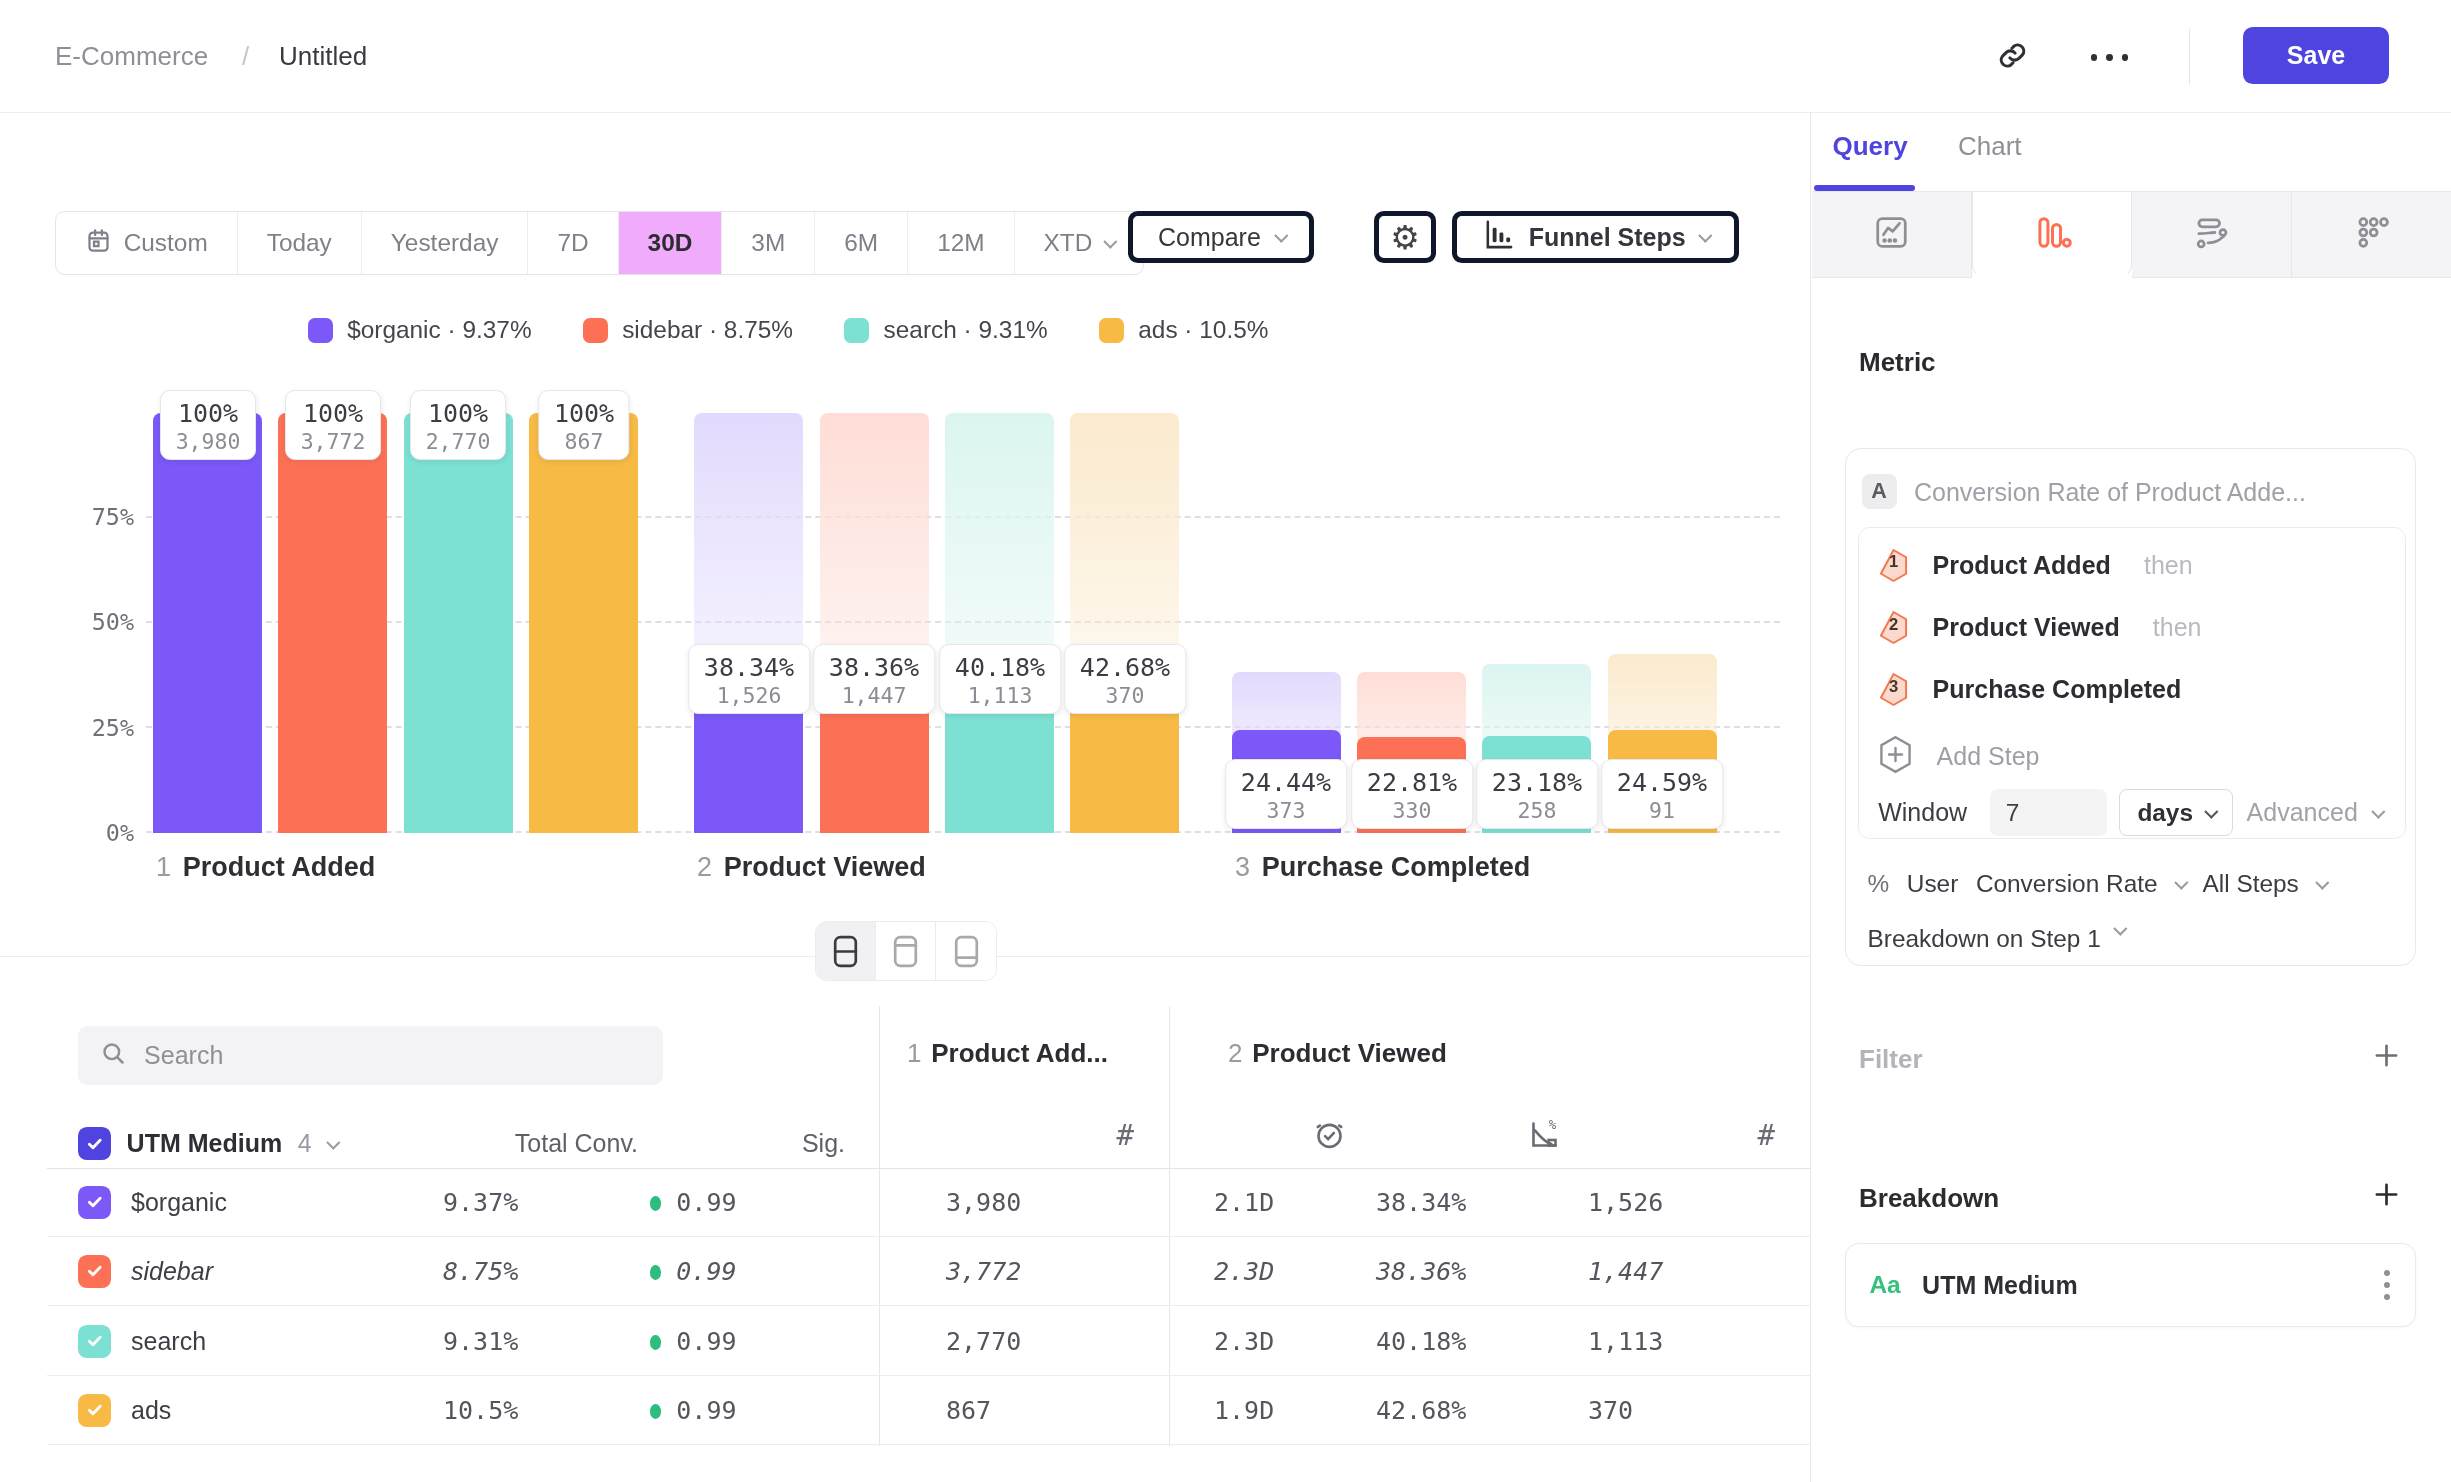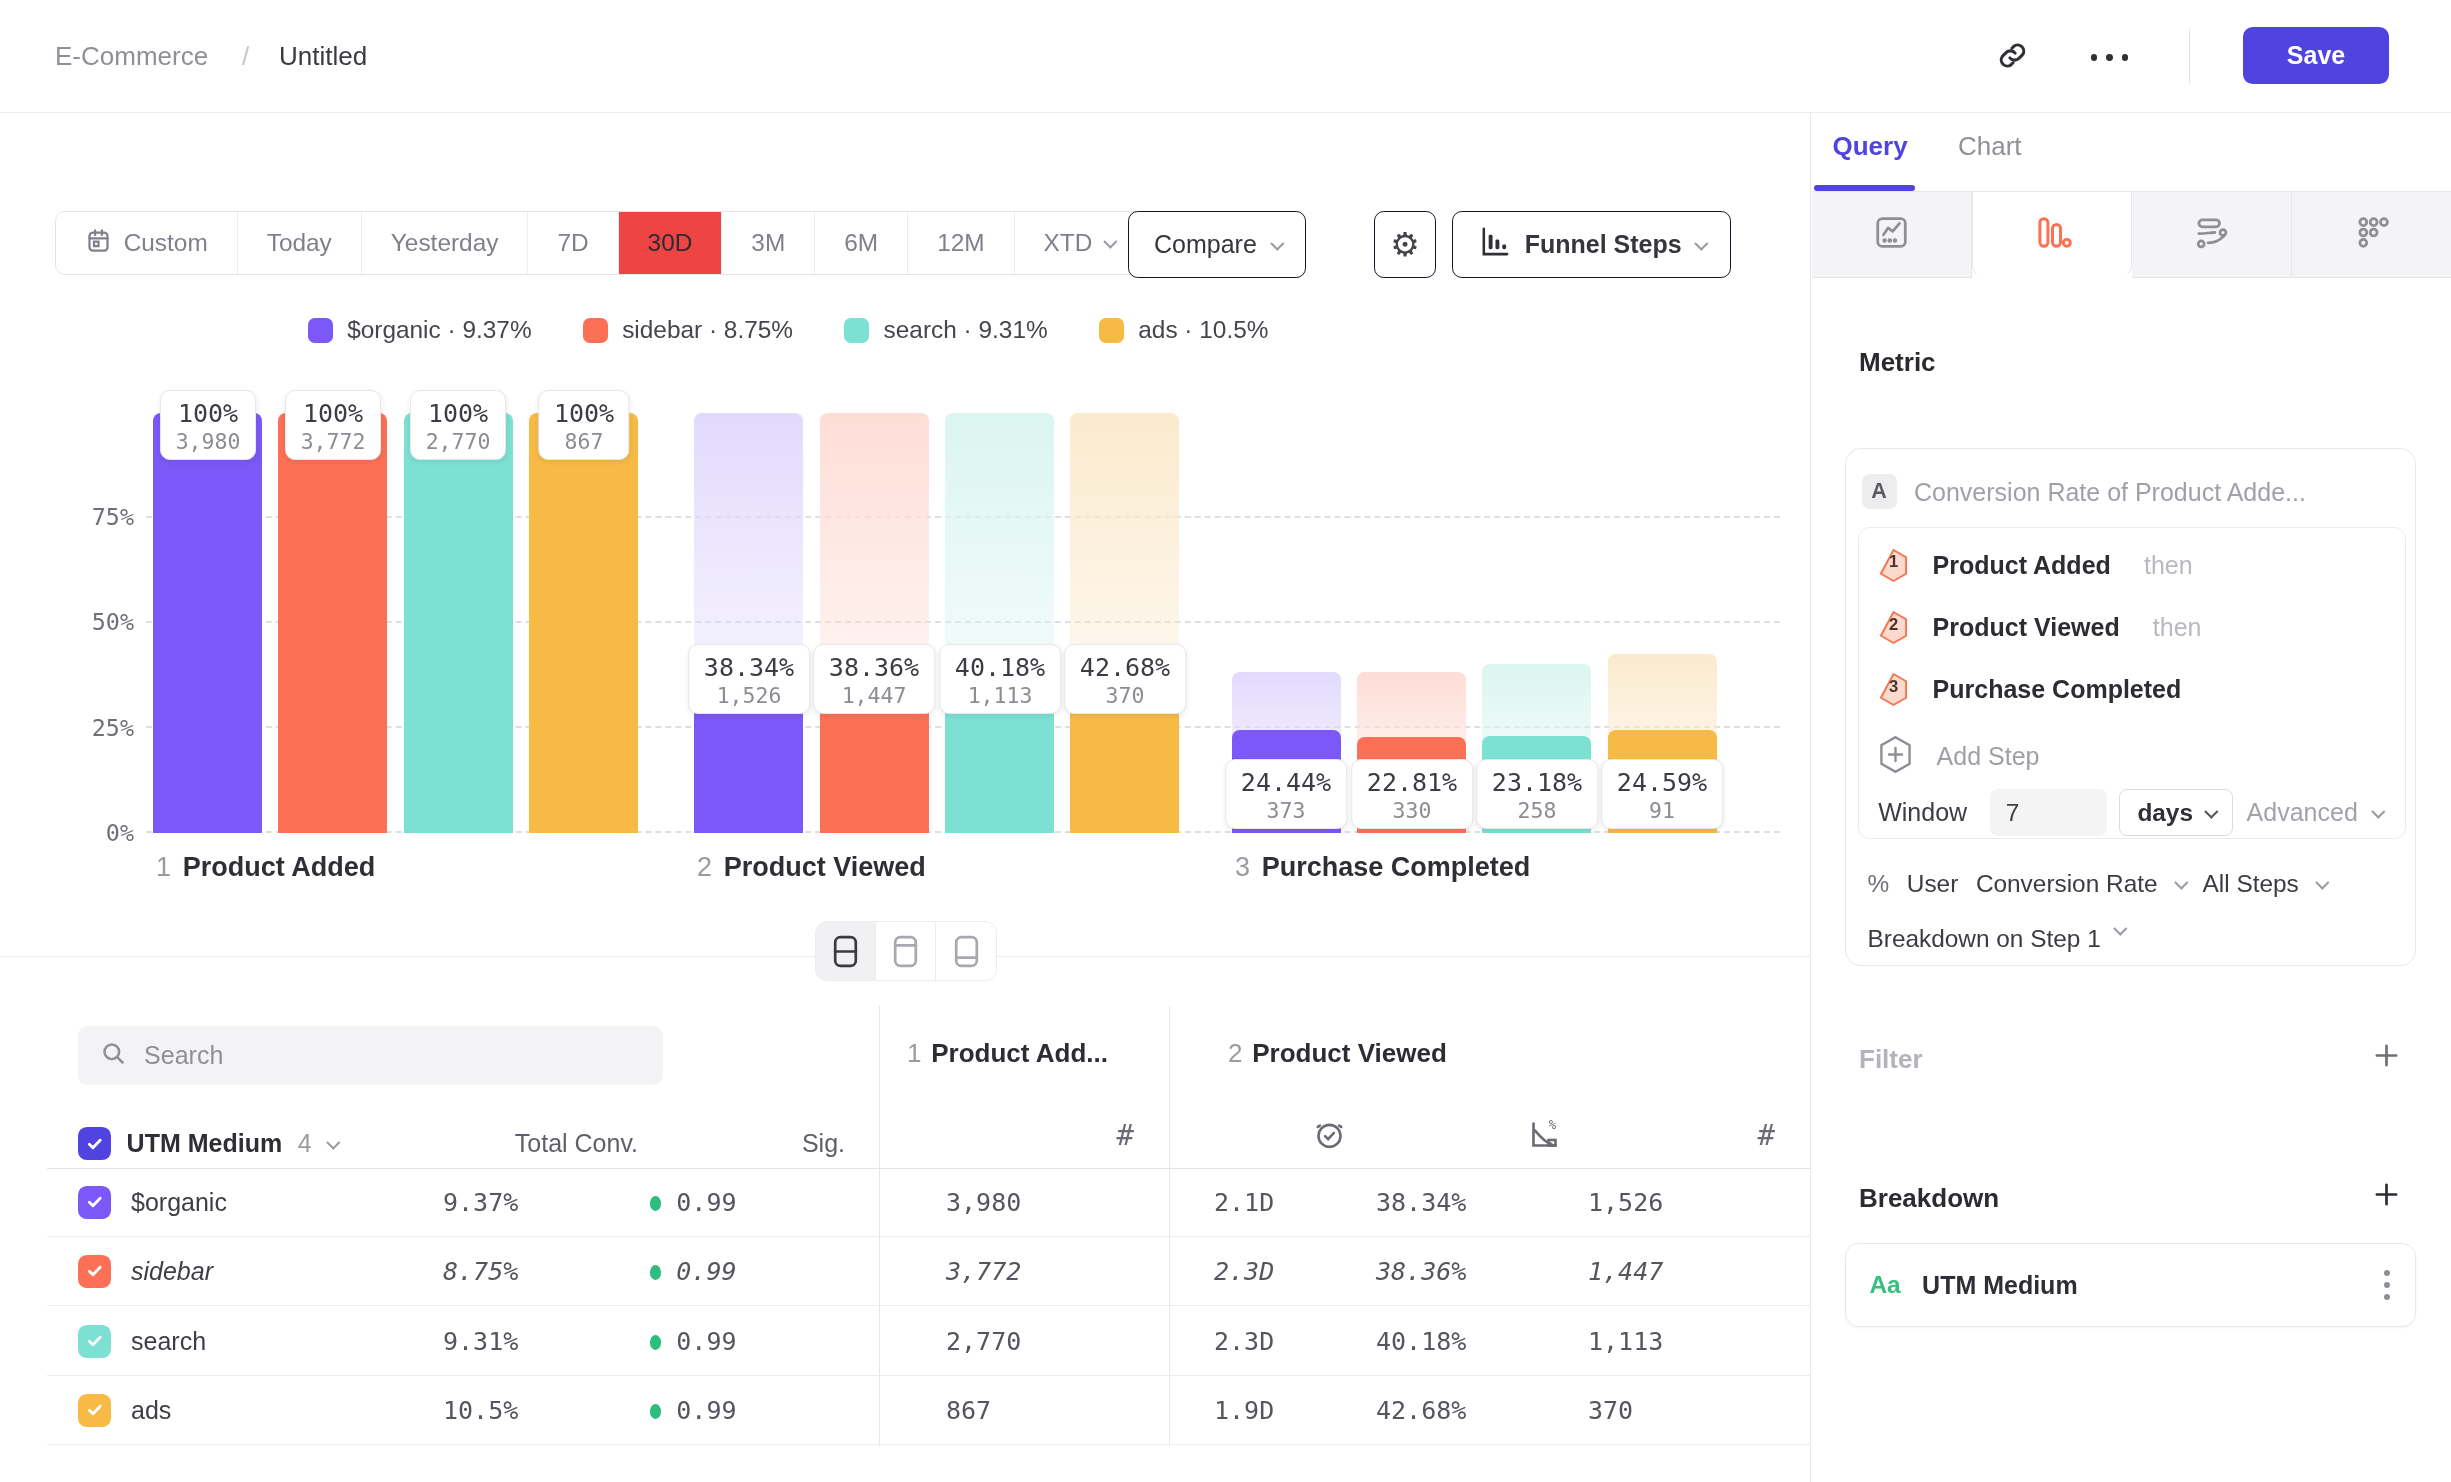--- a/index.html
+++ b/index.html
@@ -28,26 +28,26 @@
 
   
   #main { position:absolute; left:0; top:113px; width:1811px; height:1369px; border-right:1px solid #e8e8ec; background:#fff; }
 
   
   #range-group { position:absolute; left:55px; top:98px; height:64px; display:flex;
                  border:1px solid #e4e4e8; border-radius:9.8px; overflow:hidden; background:#fff; }
   .range-btn { display:flex; align-items:center; gap:11.7px; padding:0 29px; font-size:24.4px;
                color:#80808a; border-right:1px solid #ededf1; cursor:pointer; white-space:nowrap; }
   .range-btn:last-child { border-right:none; }
-  .range-btn.active { background:#ef4444; color:#2b2b31; font-weight:400; }
+  .range-btn.active { background:#f0abfc; color:#2b2b31; font-weight:700; }
   .chev { display:inline-block; width:9.8px; height:9.8px; border-right:2.4px solid currentColor;
           border-bottom:2.4px solid currentColor; transform:rotate(45deg) translateY(-2px); }
   .chev.gray { color:#9a9aa2; }
-  .tool-btn { position:absolute; top:98px; height:67px; display:flex; align-items:center; gap:13.7px;
-              border:1px solid #0f172a; border-radius:9.8px; background:#fff; font-size:25px;
+  .tool-btn { position:absolute; top:98px; height:52px; display:flex; align-items:center; gap:13.7px;
+              border:5px solid #0f172a; border-radius:9.8px; background:#fff; font-size:25px;
               color:#35353c; padding:0 25px; cursor:pointer; }
   #compare-btn { left:1128px; }
   #settings-btn { left:1374px; width:62px; justify-content:center; padding:0; font-size:33px; color:#43434a; }
   #viewtype-btn { left:1452px; font-weight:600; }
 
   
   #legend { position:absolute; left:0; top:203px; width:1576px; display:flex; justify-content:center;
             gap:51px; font-size:24.4px; color:#45454d; }
   .legend-item { display:flex; align-items:center; gap:14.6px; }
   .legend-swatch { width:25px; height:25px; border-radius:6.8px; }

